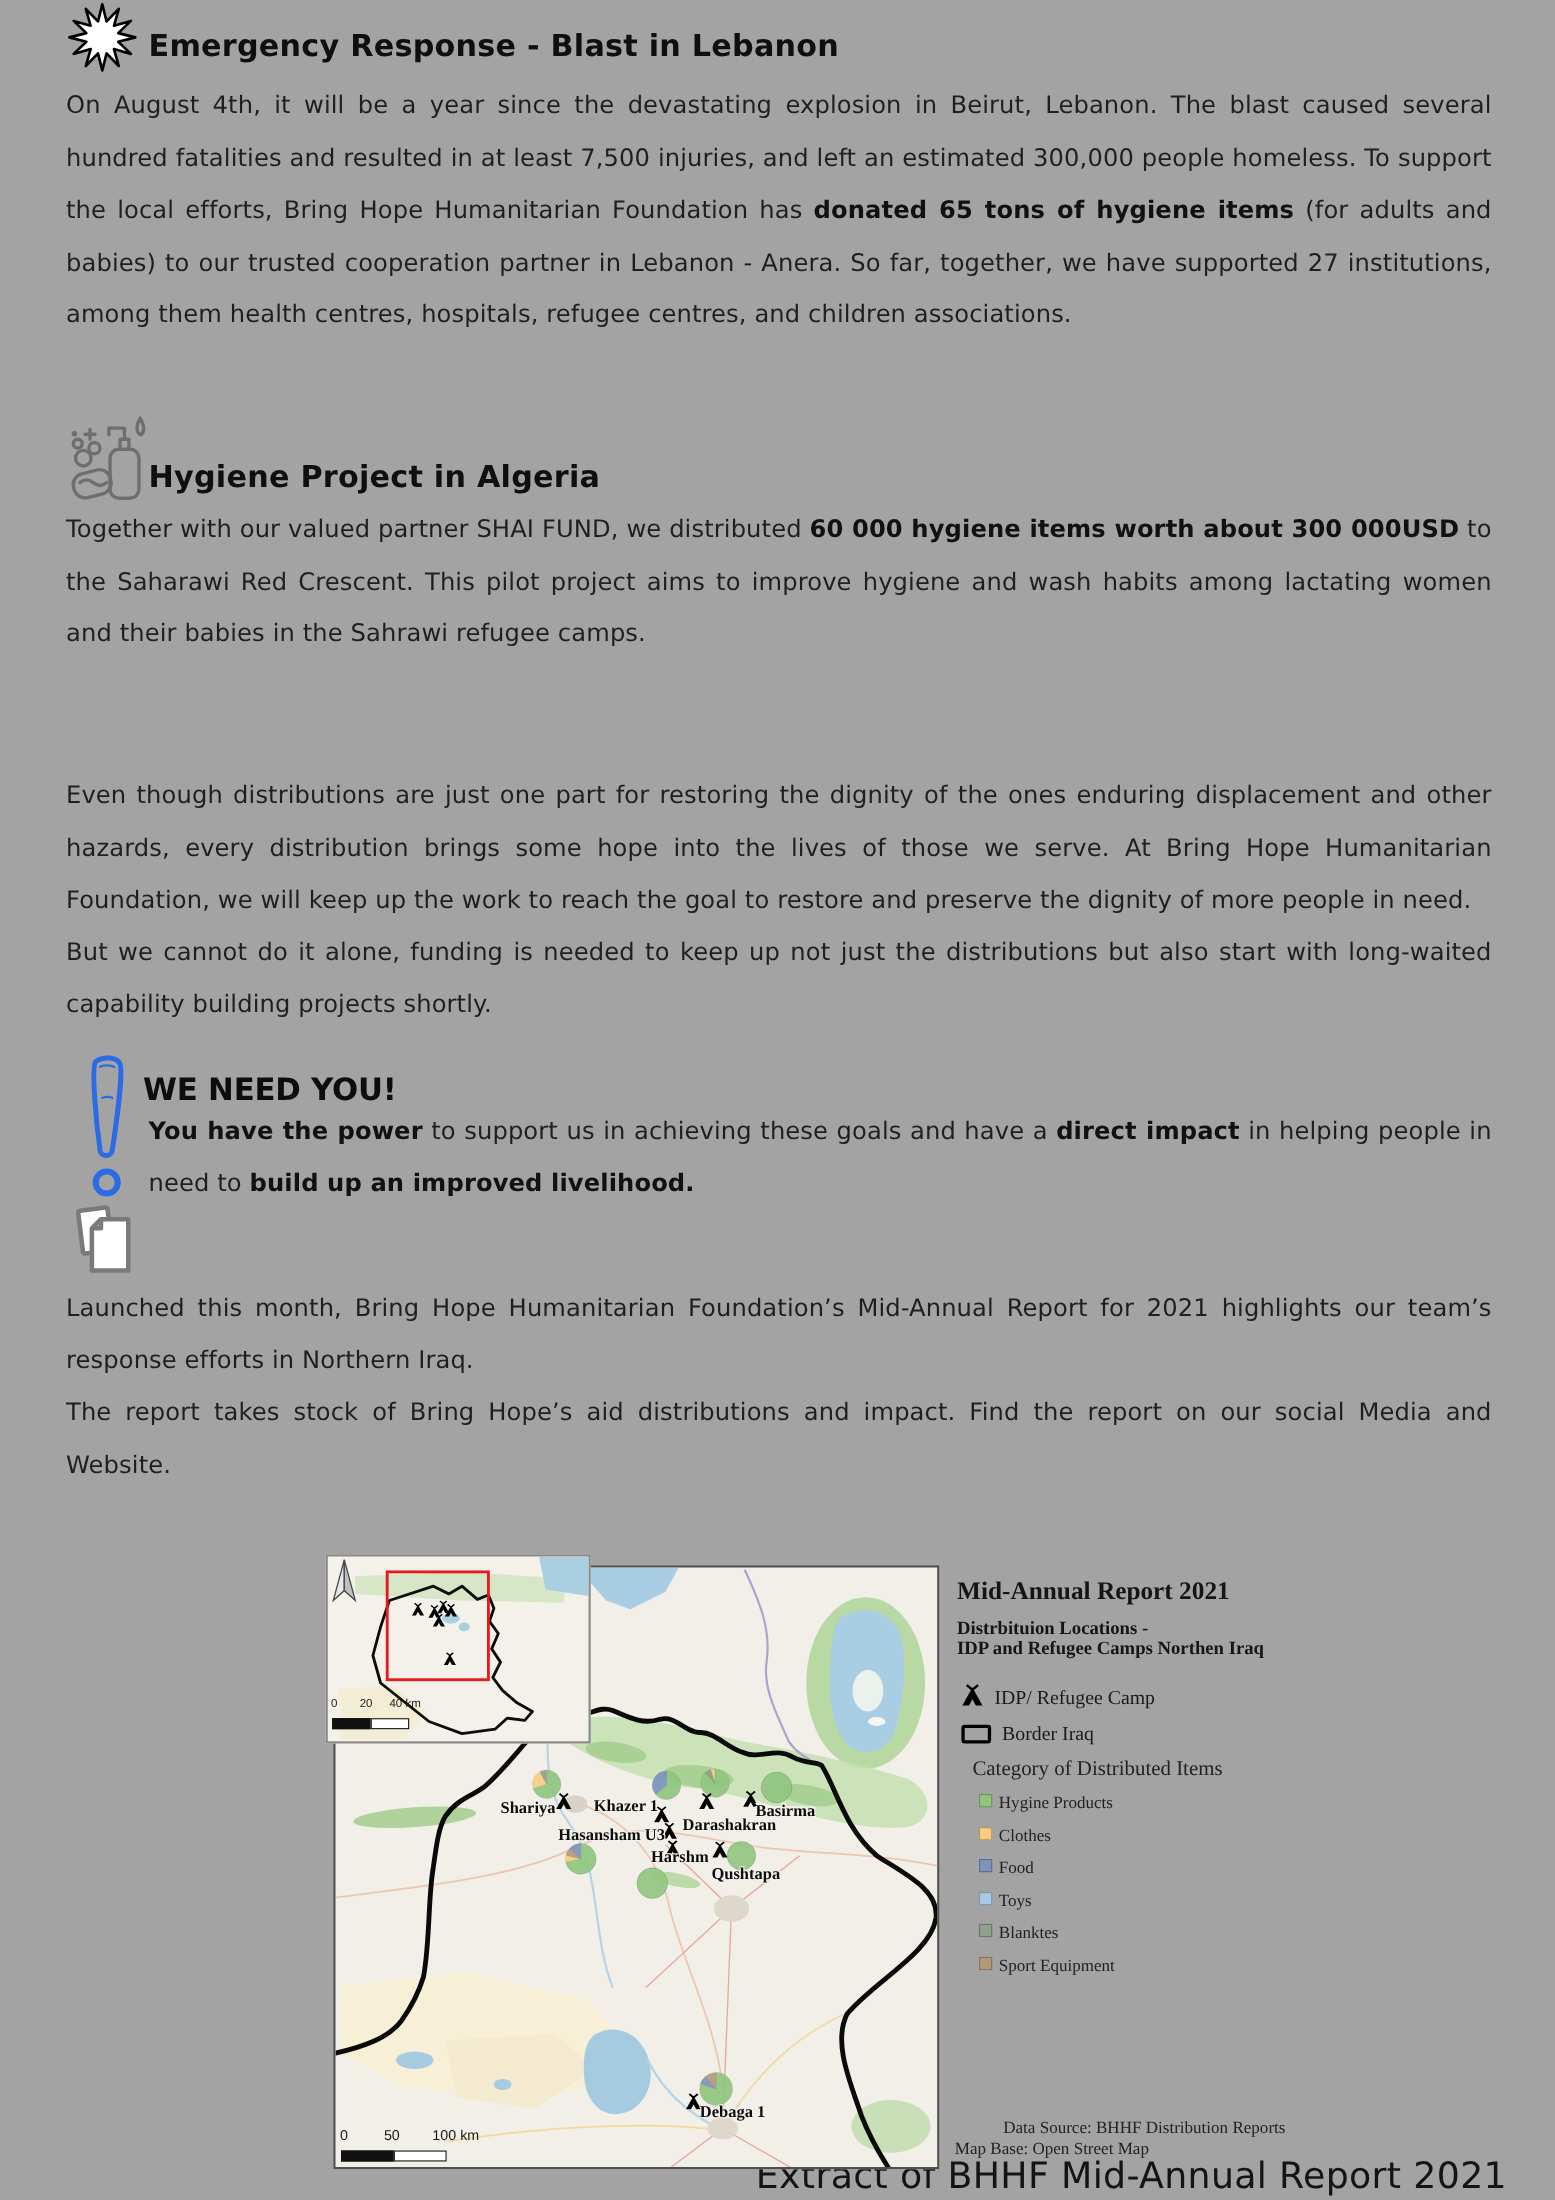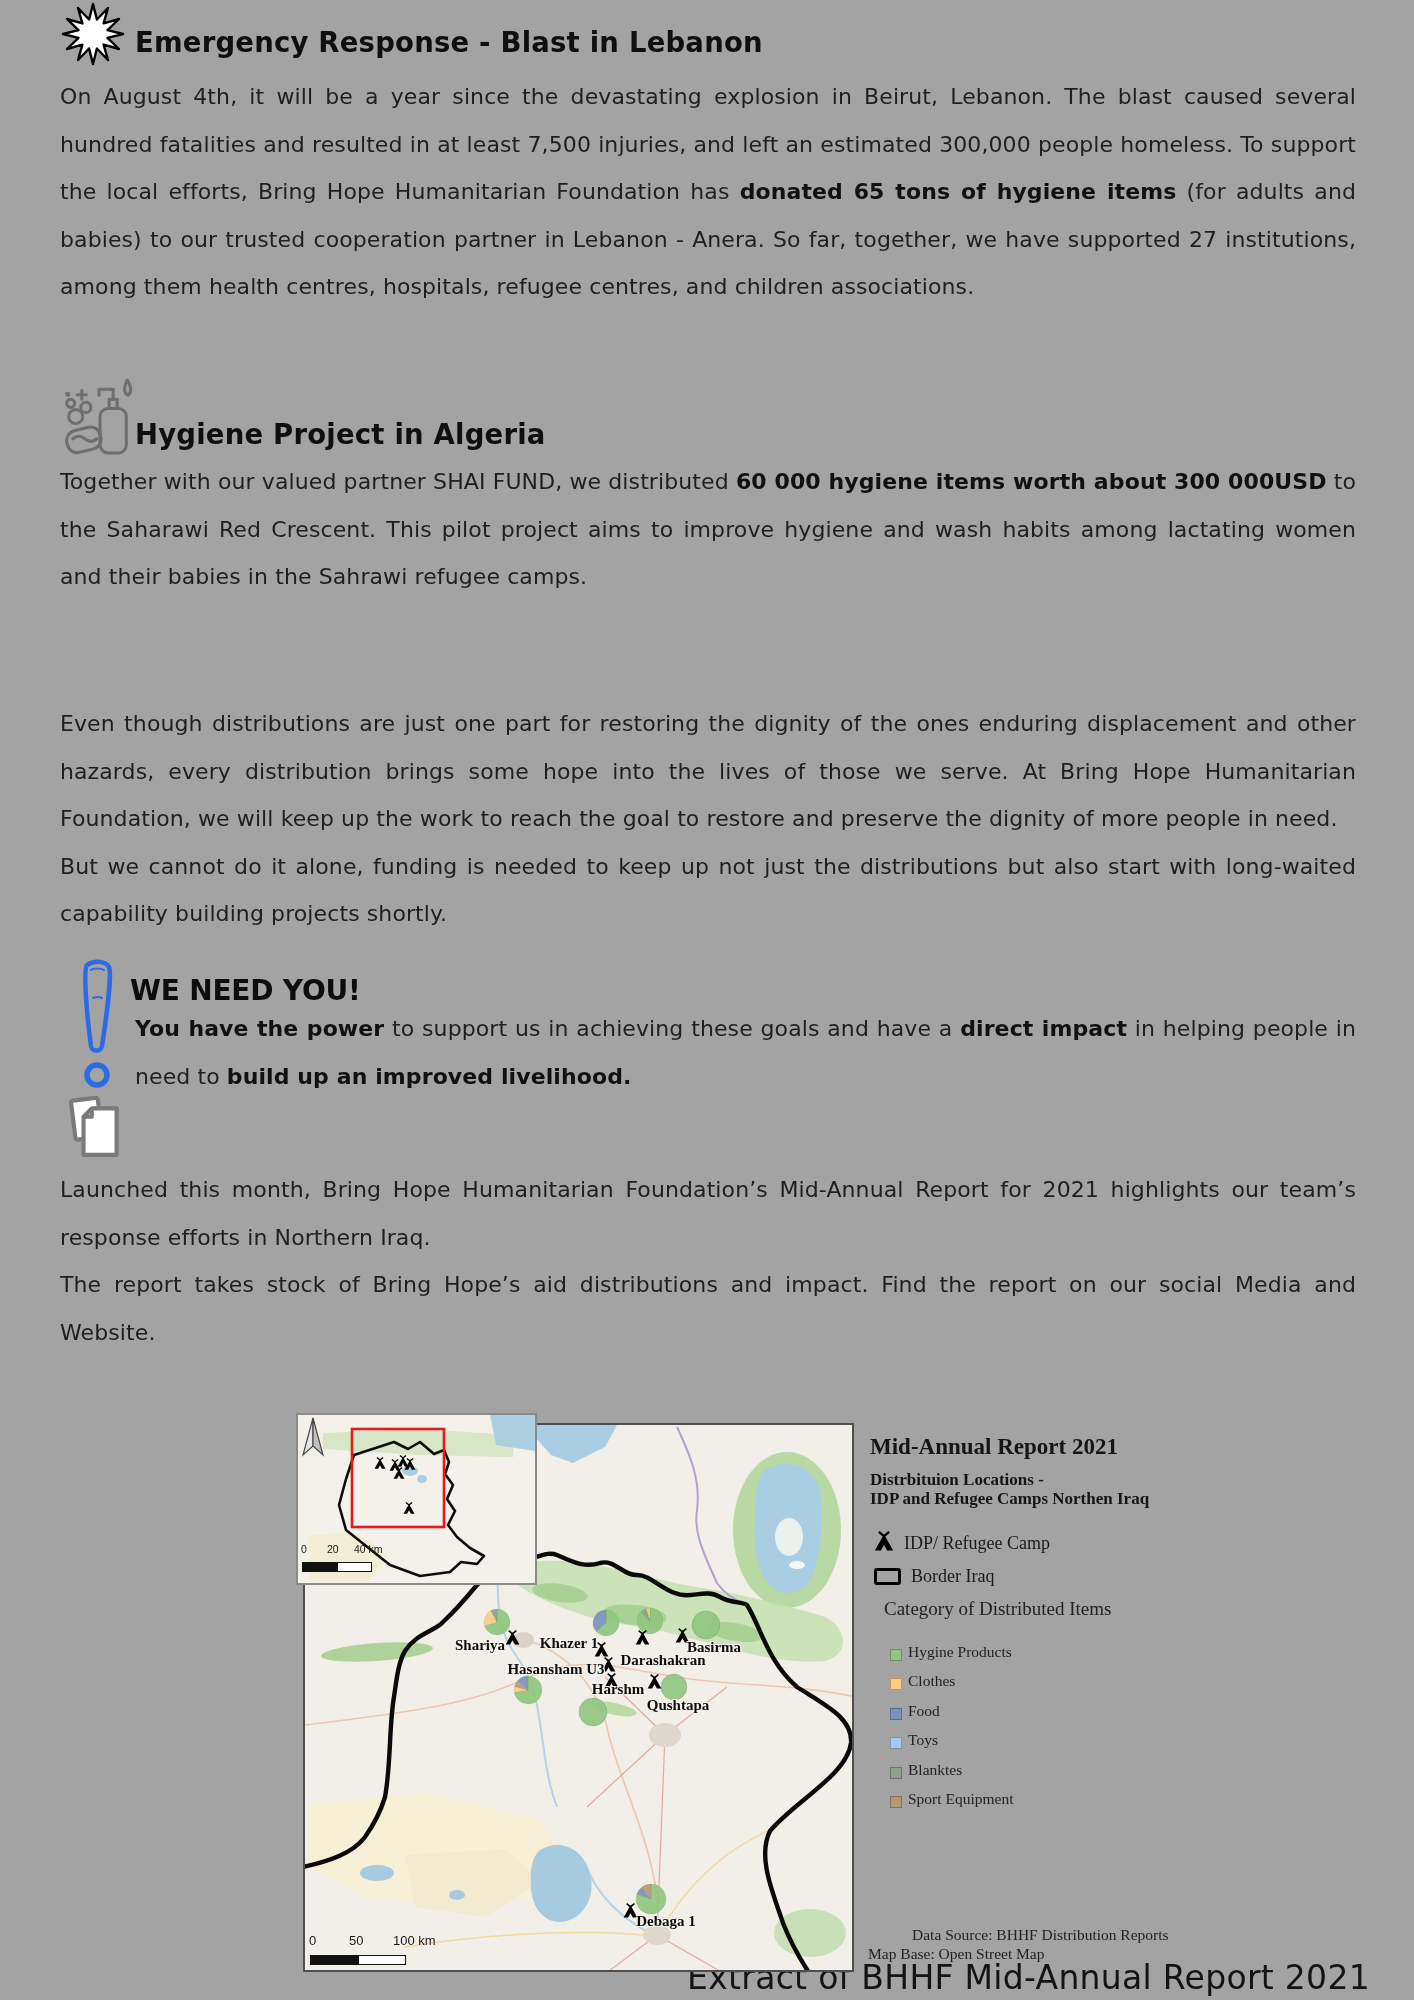--- a/index.html
+++ b/index.html
@@ -27,21 +27,21 @@
   .scalebar.white{background:#fff;}
   
   .legend{font-family:"Liberation Serif",serif;color:#151515;}
   #legend-title{position:absolute;left:870px;top:1434px;font-size:23px;font-weight:700;}
   #legend-sub{position:absolute;left:870px;top:1470px;font-size:17px;font-weight:700;line-height:19px;}
   #legend-symbols{position:absolute;left:874px;top:1531px;}
   .leg-row{display:flex;align-items:center;margin-bottom:11px;}
   .leg-row .txt{font-family:"Liberation Serif",serif;font-size:18px;color:#1a1a1a;margin-left:10px;}
   #legend-cat-title{position:absolute;left:884px;top:1598px;font-size:19px;color:#222;}
   #legend-cats{position:absolute;left:890px;top:1631px;}
-  .cat-row{display:flex;align-items:flex-end;height:29.5px;}
+  .cat-row{display:flex;align-items:flex-start;height:29.5px;}
   .cat-swatch{width:12px;height:12px;border:1px solid rgba(0,0,0,.25);box-sizing:border-box;}
   .cat-label{font-family:"Liberation Serif",serif;font-size:15.5px;color:#222;margin-left:6px;}
   #legend-border-icon{width:27px;height:17px;border:3.5px solid #000;border-radius:3px;box-sizing:border-box;}
   .src{position:absolute;left:868px;font-family:"Liberation Serif",serif;font-size:15.5px;color:#222;}
   #footer{position:absolute;right:44px;top:1958px;font-size:33px;letter-spacing:.3px;color:#141414;}
   .wny-head{position:absolute;font-weight:700;font-size:28px;letter-spacing:-.2px;color:#0d0d0d;}
 </style>
 </head>
 <body>
 

